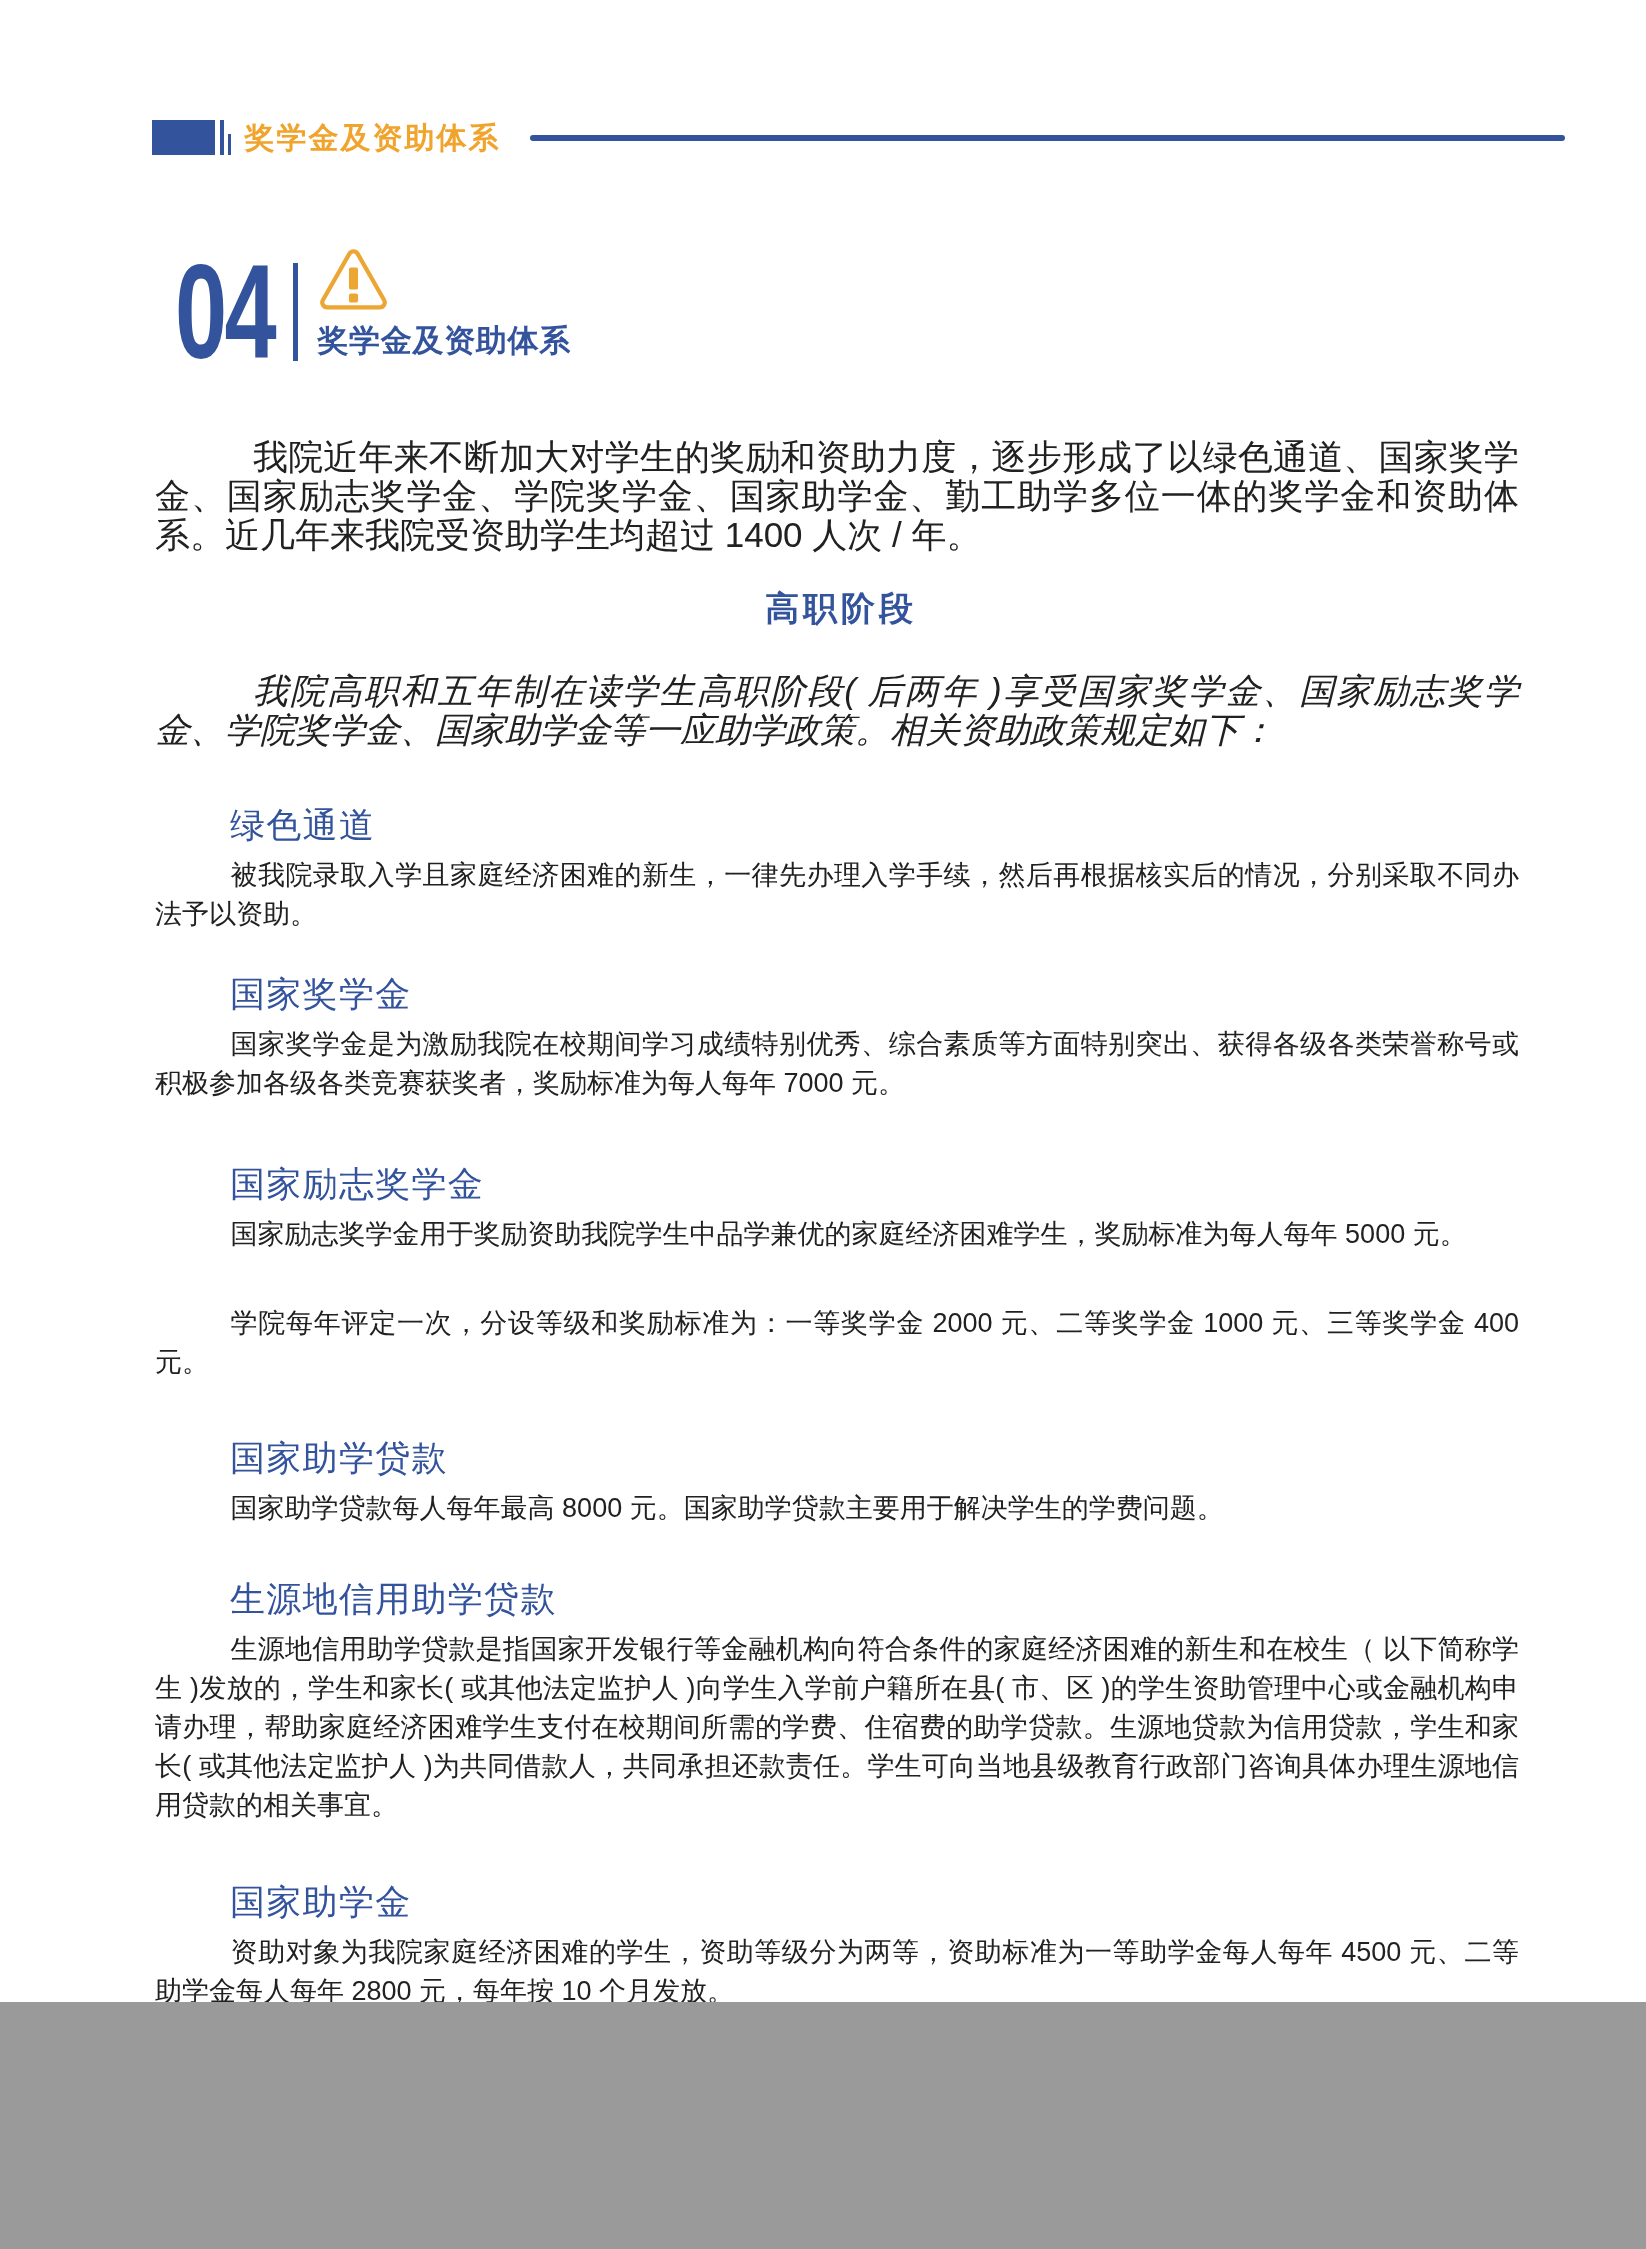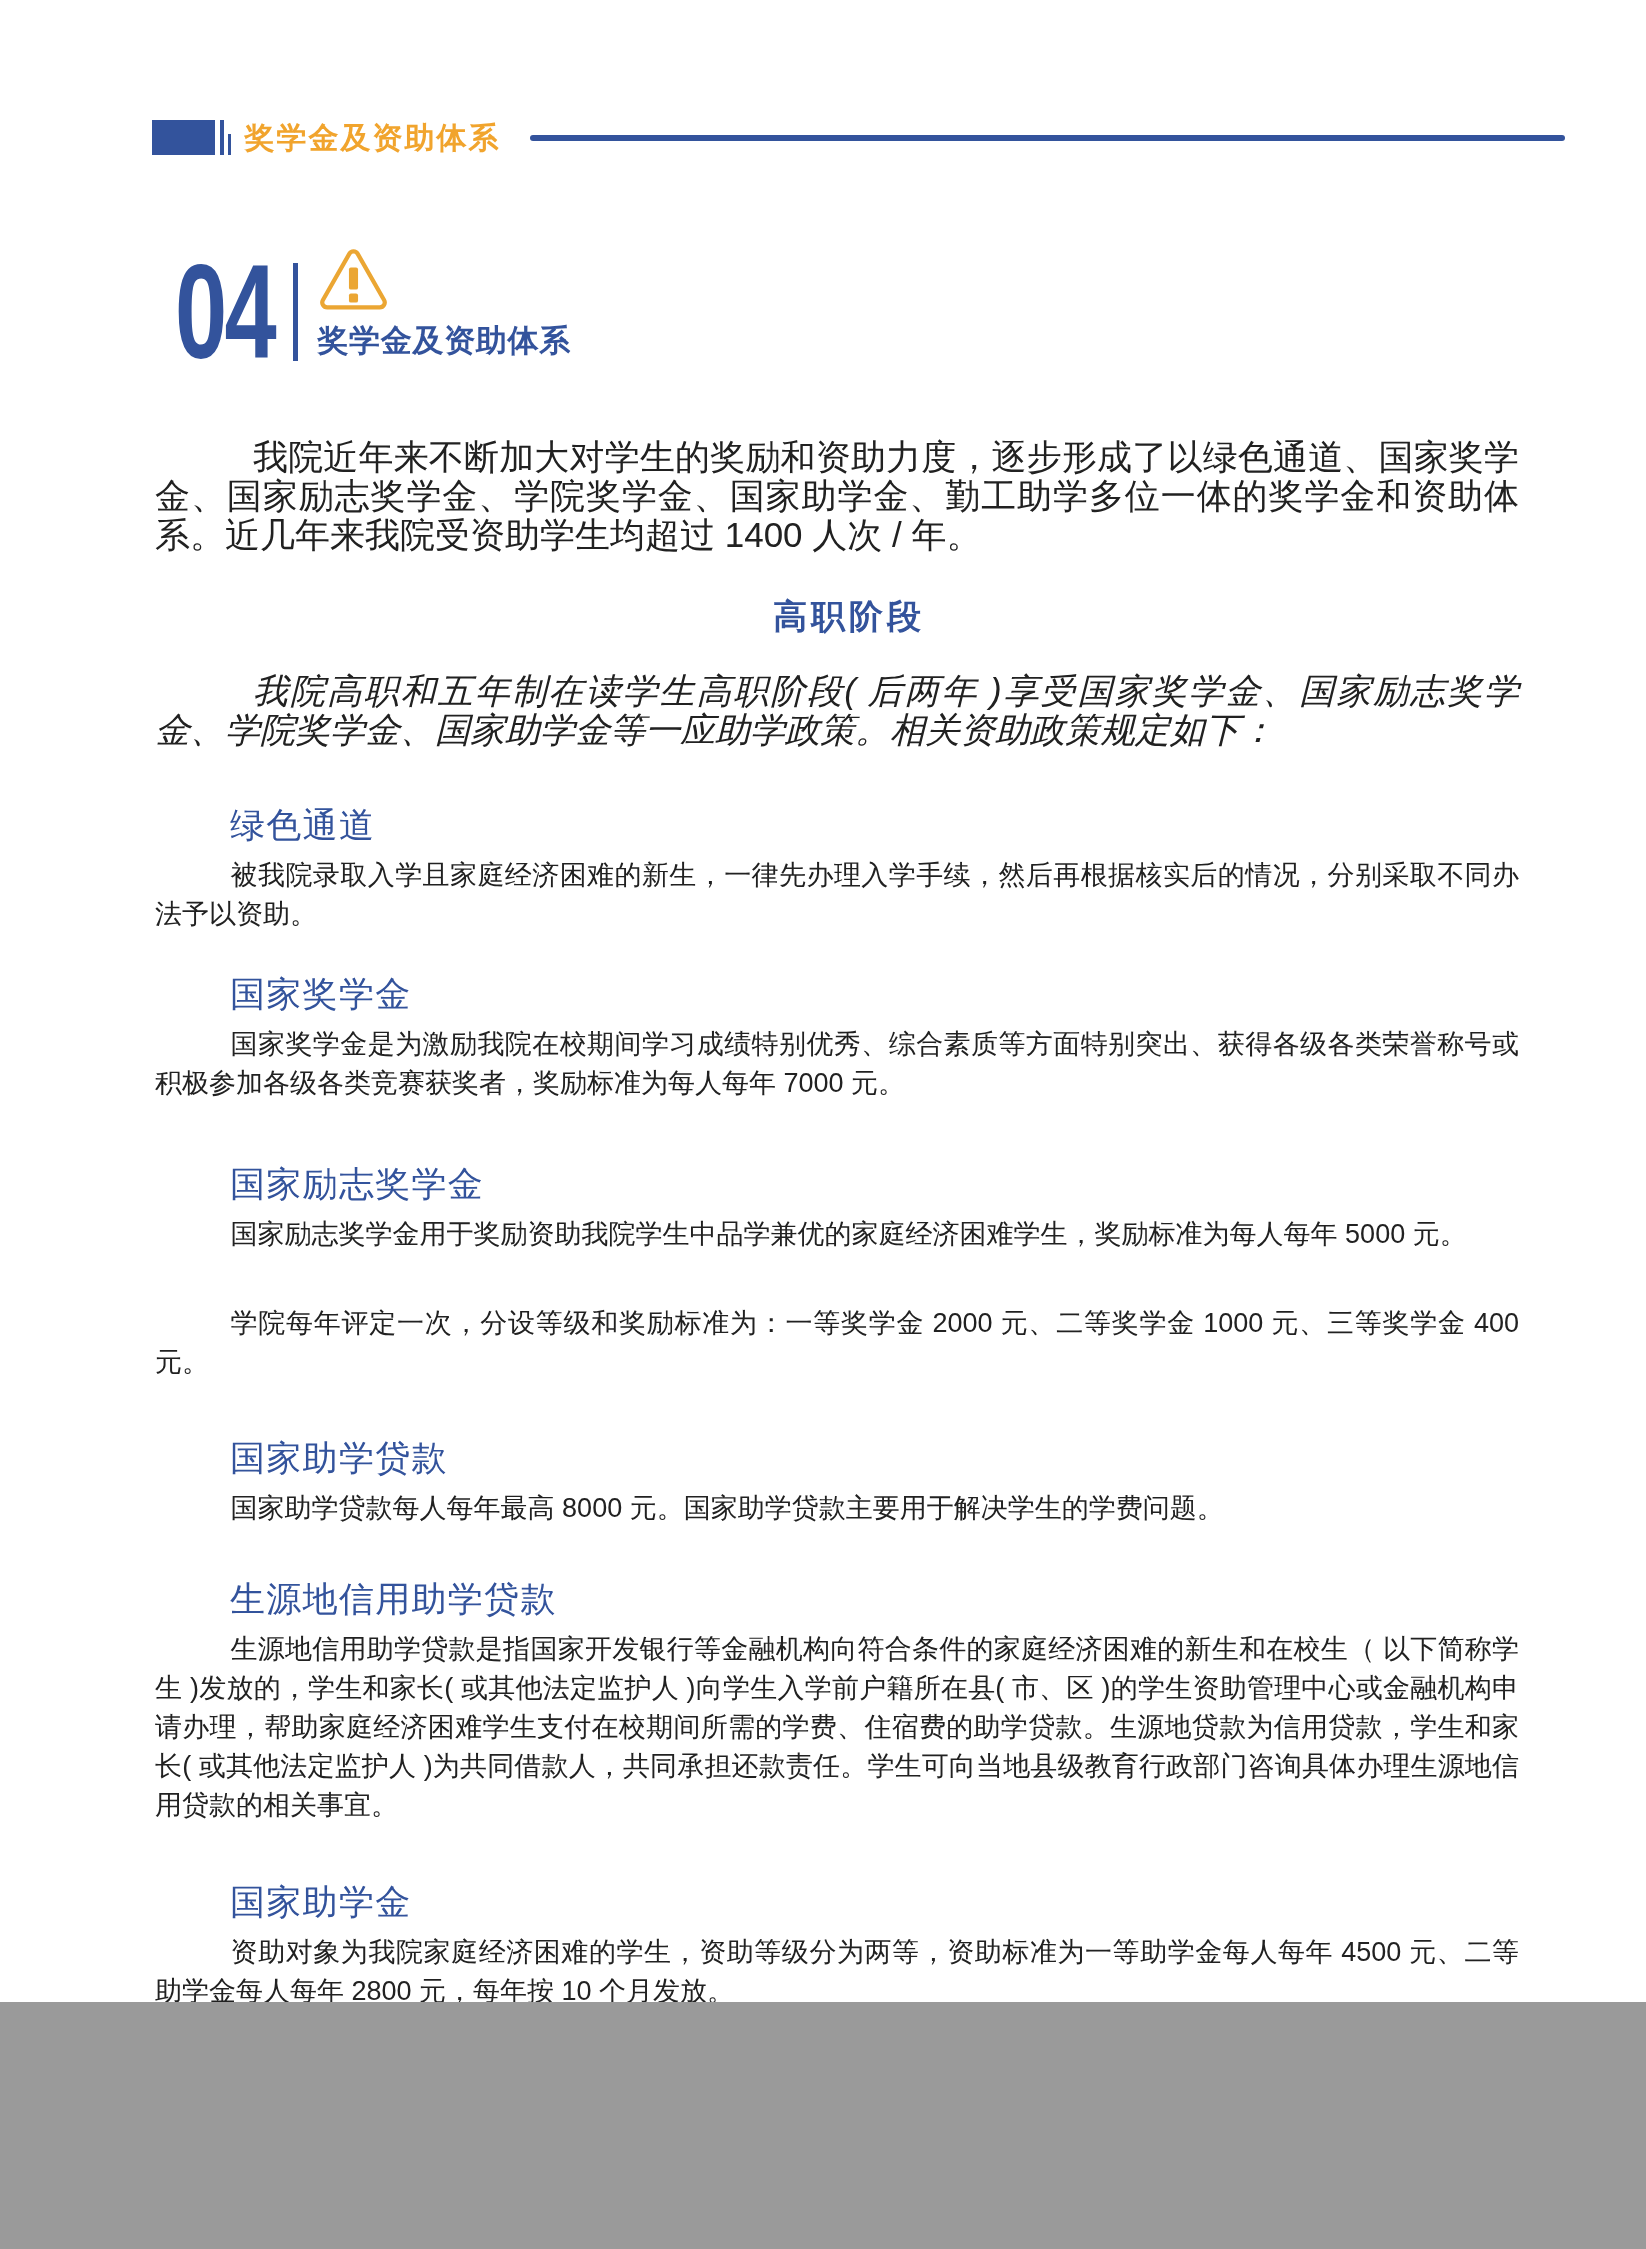--- a/index.html
+++ b/index.html
@@ -41,21 +41,21 @@
     color:var(--blue);letter-spacing:0.7px;white-space:nowrap;
   }
   
   .body-par{
     position:absolute;left:155px;width:1364px;
     margin:0;font-size:35px;line-height:39px;
     text-align:justify;text-justify:inter-ideograph;
     text-indent:2.8em;color:#212121;
   }
   .stage-heading{
-    position:absolute;left:155px;width:1364px;margin:12px;
+    position:absolute;left:155px;width:1364px;margin:4px;
     text-align:center;font-size:34px;line-height:41px;font-weight:bold;
     color:var(--blue);letter-spacing:3.9px;
   }
   .section{position:absolute;left:155px;width:1364px;}
   .section-title{
     margin:0 0 15.7px 75px;font-size:35px;line-height:30px;font-weight:normal;
     color:var(--blue);letter-spacing:1.3px;
   }
   .section-par{
     margin:0;font-size:27px;line-height:39px;

